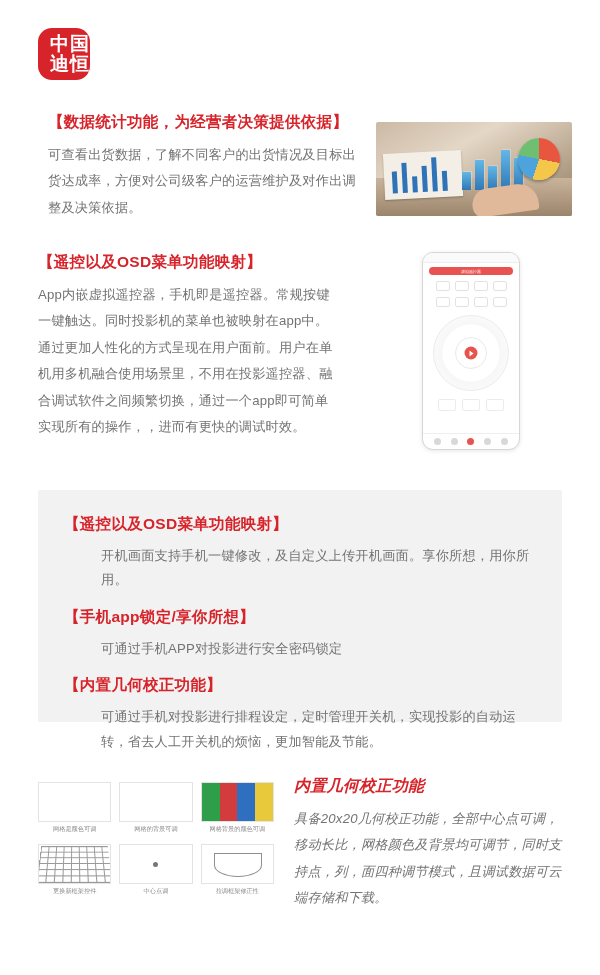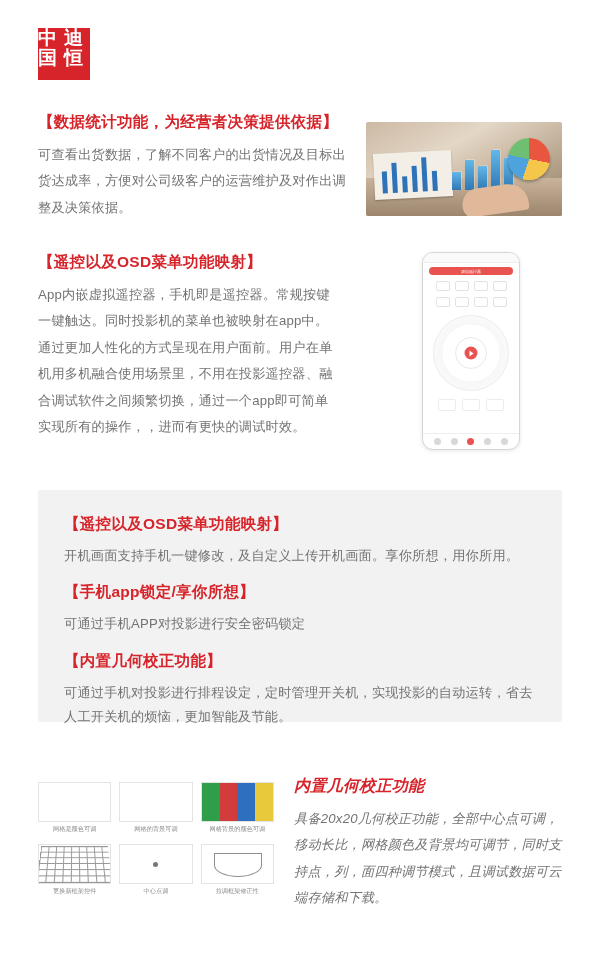--- a/index.html
+++ b/index.html
@@ -25,25 +25,26 @@
   
   .logo {
     position: absolute;
     left: 38px;
     top: 28px;
     width: 52px;
     height: 52px;
     background: #d7232a;
     color: #ffffff;
     display: flex;
-    flex-direction: row;
-    align-items: flex-start;
+    flex-direction: column;
+    align-items: flex-end;
     justify-content: center;
     line-height: 1.05;
     letter-spacing: 1px;
+    border-radius: 14px;
   }
   .logo span {
     font-size: 19px;
     font-weight: bold;
     display: block;
   }
 
   
   .red-head {
     color: #d7232a;
@@ -56,21 +57,21 @@
     font-size: 13.2px;
     line-height: 2.0;
     color: #737373;
     margin: 0;
     letter-spacing: 0.2px;
   }
 
   
   .sec1 {
     position: absolute;
-    left: 38px;
+    left: 48px;
     top: 112px;
     width: 524px;
   }
   .sec1-text {
     width: 318px;
   }
   .photo {
     position: absolute;
     right: 0px;
     top: 10px;
@@ -257,21 +258,21 @@
     width: 524px;
     height: 232px;
     background: #f2f2f2;
     border-radius: 2px;
   }
   .panel .inner {
     padding: 24px 26px;
   }
   .panel .blk { margin-bottom: 14px; }
   .panel .blk:last-child { margin-bottom: 0; }
-  .panel .body-text { line-height: 1.85; }
+  .panel .body-text { line-height: 1.85; margin-left: 37px; }
 
   
   .sec4 {
     position: absolute;
     left: 38px;
     top: 760px;
     width: 524px;
   }
   .sec4-text {
     position: absolute;

